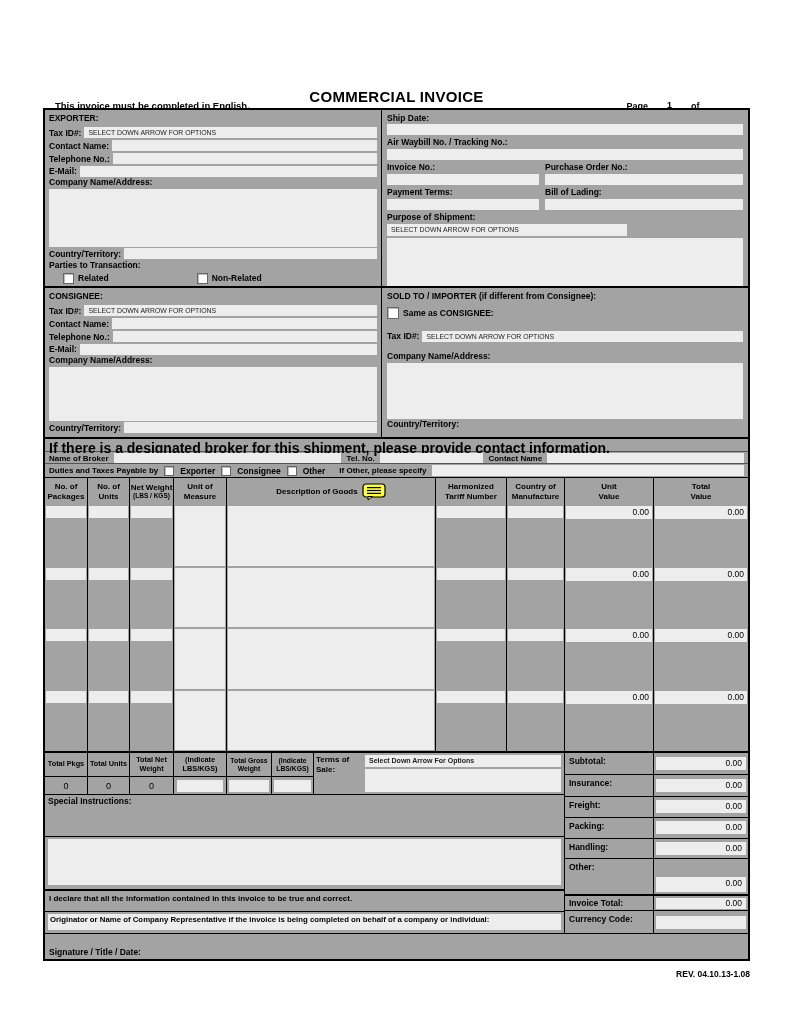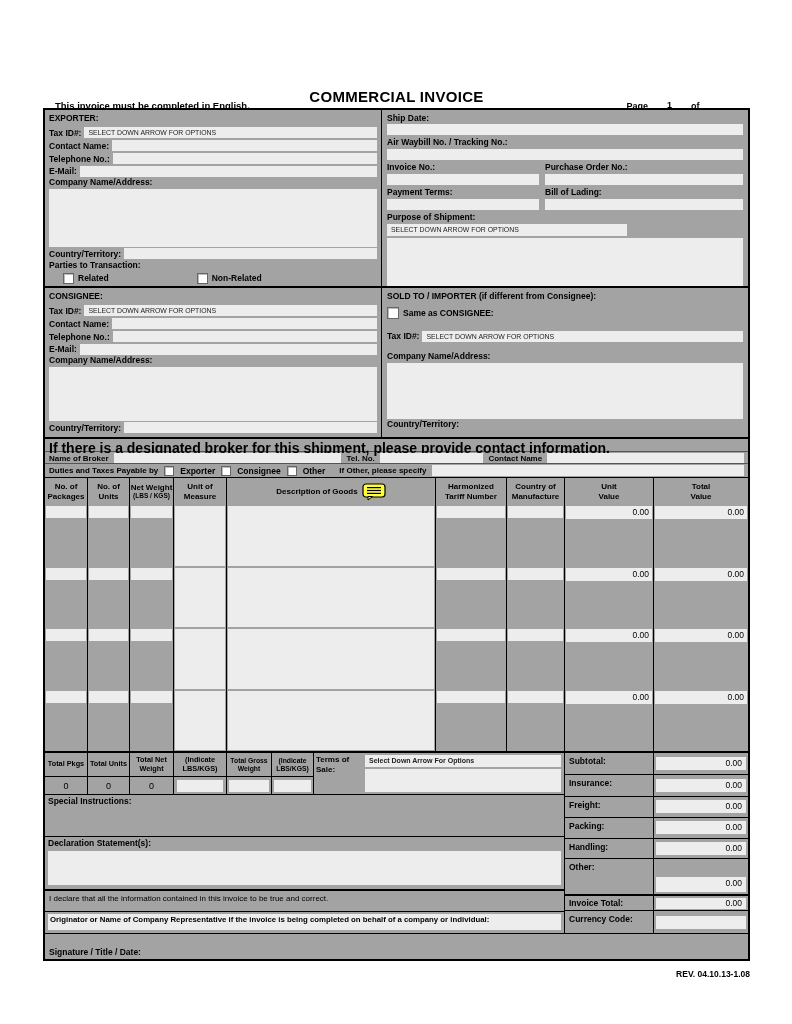--- a/index.html
+++ b/index.html
@@ -86,21 +86,21 @@
   .tval .vbox { width:90%; height:12px; background:#ededed; }
   .terms-lab { width:48px; border-right:none; padding:2px 2px; font-weight:bold; font-size:8px; line-height:1.2; }
   .terms-area { flex:1; padding:2px 3px; }
   .terms-select { height:12px; background:#ededed; font-size:7px; font-weight:bold; color:#222; line-height:12px; padding-left:4px; }
   .terms-cont { height:23px; background:#ededed; margin-top:2px; }
 
   .spec-block { height:42px; border-bottom:1px solid #000; padding:1px 3px; display:flex; flex-direction:column;gap:32px; }
   .spec-block .lbl, .decl-block .lbl { font-size:8.5px; height:12px; }
   .decl-block { height:56px; padding:1px 3px; display:flex; flex-direction:column; }
   .block-fill { flex:1; background:#ededed; margin:1px 0 3px 0; }
-  .declare-row { height:25px; border-top:2px solid #000; border-bottom:1px solid #000; font-weight:normal; font-size:8px; padding:3px 4px; }
+  .declare-row { height:25px; border-top:2px solid #000; border-bottom:1px solid #000; font-weight:bold; font-size:8px; padding:3px 4px; }
   .orig-row { height:22px; padding:2px 3px; }
   .orig-strip { background:#ededed; font-weight:bold; font-size:7.8px; padding:1px 16px 6px 2px; }
 
   .sum-row { display:flex; border-bottom:1px solid #000; }
   .sum-row .sl { width:89px; border-right:1px solid #000; font-weight:bold; font-size:8.5px; padding:3px 0 0 4px; }
   .sum-row .sv { flex:1; display:flex; align-items:center; }
   .sum-row .svbox { flex:1; margin:2px 2px; height:13px; background:#ededed; font-size:8.5px; text-align:right; line-height:13px; padding-right:4px; }
   .r-sub, .r-ins { height:22px; } .r-fre, .r-pac, .r-han { height:21px; }
   .r-oth { height:35px; border-bottom:none; }
   .r-oth .sv { align-items:flex-end; }
@@ -464,21 +464,20 @@
             <div class="terms-cont"></div>
           </div>
         </div>
 
         <div class="spec-block">
           <div class="lbl">Special Instructions:</div>
           <div class="block-fill"></div>
         </div>
 
         <div class="decl-block">
-          <div class="lbl">Declaration Statement(s):</div>
           <div class="block-fill"></div>
         </div>
 
         <div class="declare-row">I declare that all the information contained in this invoice to be true and correct.</div>
 
         <div class="orig-row">
           <div class="orig-strip">Originator or Name of Company Representative if the invoice is being completed on behalf of a company or individual:</div>
         </div>
       </div>
 

